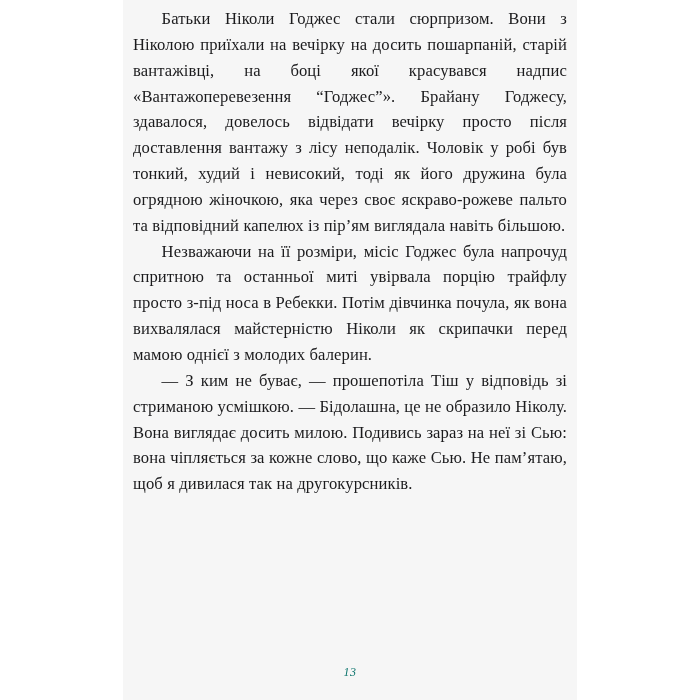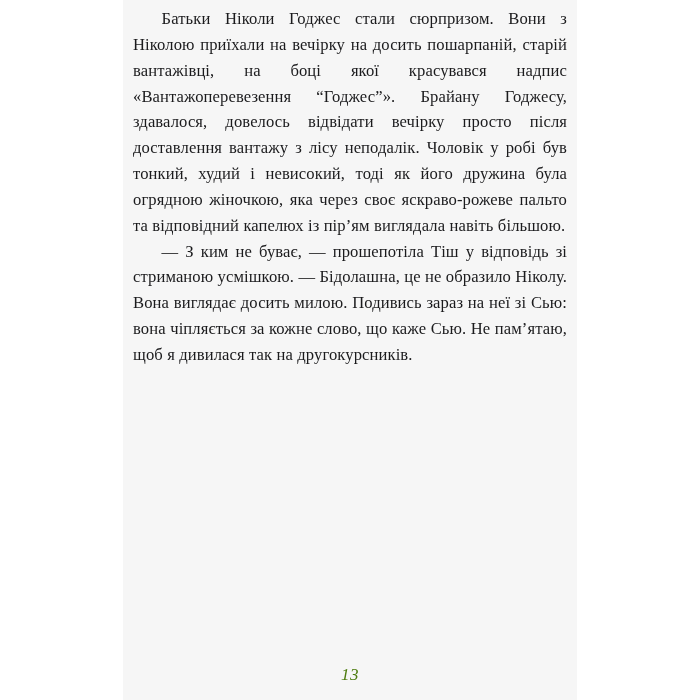--- a/index.html
+++ b/index.html
@@ -52,34 +52,35 @@
     text-indent: 1.72em;
   }
 
   #page-number {
     position: absolute;
     left: 0;
     right: 0;
     top: 665px;
     text-align: center;
     font-style: italic;
-    font-size: 17px;
-    color: #4d7c0f;
+    font-size: 12px;
+    color: #0f766e;
     letter-spacing: 0.4px;
   }
 </style>
 </head>
 <body>
 
 <div id="book-page">
 
   <div id="page-body">
 
     <p class="para">Батьки Ніколи Годжес стали сюрпризом. Вони з Ніколою приїхали на вечірку на досить пошарпаній, старій вантажівці, на боці якої красувався надпис «Вантажоперевезення “Годжес”». Брайану Годжесу, здавалося, довелось відвідати вечірку просто після доставлення вантажу з лісу неподалік. Чоловік у робі був тонкий, худий і невисокий, тоді як його дружина була огрядною жіночкою, яка через своє яскраво-рожеве пальто та відповідний капелюх із пір’ям виглядала навіть більшою.</p>
 
+    <p class="para">Незважаючи на її розміри, місіс Годжес була напрочуд спритною та останньої миті увірвала порцію трайфлу просто з-під носа в Ребекки. Потім дівчинка почула, як вона вихвалялася майстерністю Ніколи як скрипачки перед мамою однієї з молодих балерин.</p>
 
 
     <p class="para dialogue">— З ким не буває, — прошепотіла Тіш у відповідь зі стриманою усмішкою. — Бідолашна, це не образило Ніколу. Вона виглядає досить милою. Подивись зараз на неї зі Сью: вона чіпляється за кожне слово, що каже Сью. Не пам’ятаю, щоб я дивилася так на другокурсників.</p>
 
   </div>
 
   <div id="page-number">13</div>
 
 </div>
 

